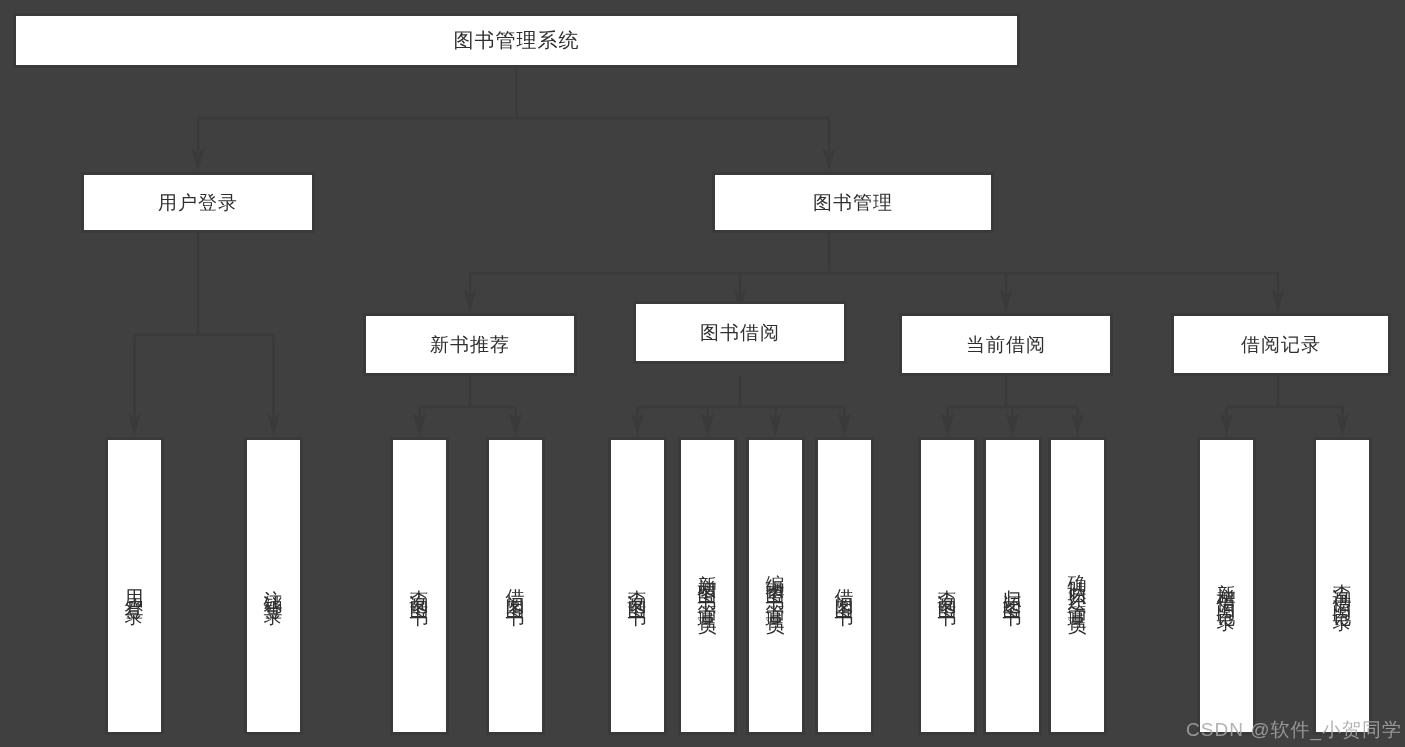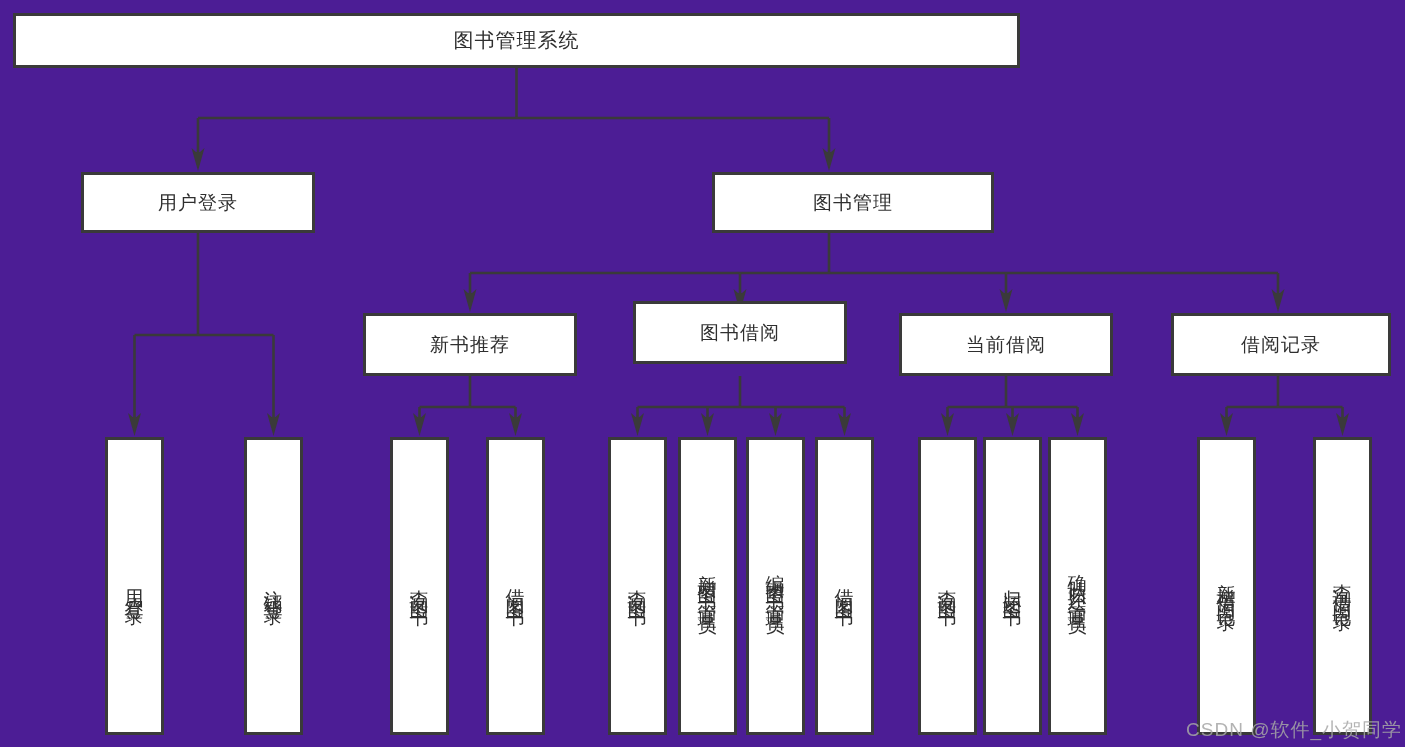--- a/index.html
+++ b/index.html
@@ -8,21 +8,21 @@
     --box-bg:#ffffff;
     --wm:#a6a6a6;
   }
   html,body{margin:0;padding:0;}
   body{
     width:1405px;height:747px;
     background:#ffffff;
     font-family:"Liberation Sans","DejaVu Sans",sans-serif;
     overflow:hidden;
   }
-  .stage{position:relative;width:1405px;height:747px;background:#4c1d95;}
+  .stage{position:relative;width:1405px;height:747px;background:#404040;}
   .connectors{position:absolute;left:0;top:0;width:1405px;height:747px;z-index:1;}
   .node{
     position:absolute;
     box-sizing:border-box;
     background:var(--box-bg);
     border:3px solid var(--line);
     display:flex;align-items:center;justify-content:center;
     color:var(--text);
     z-index:2;
   }

